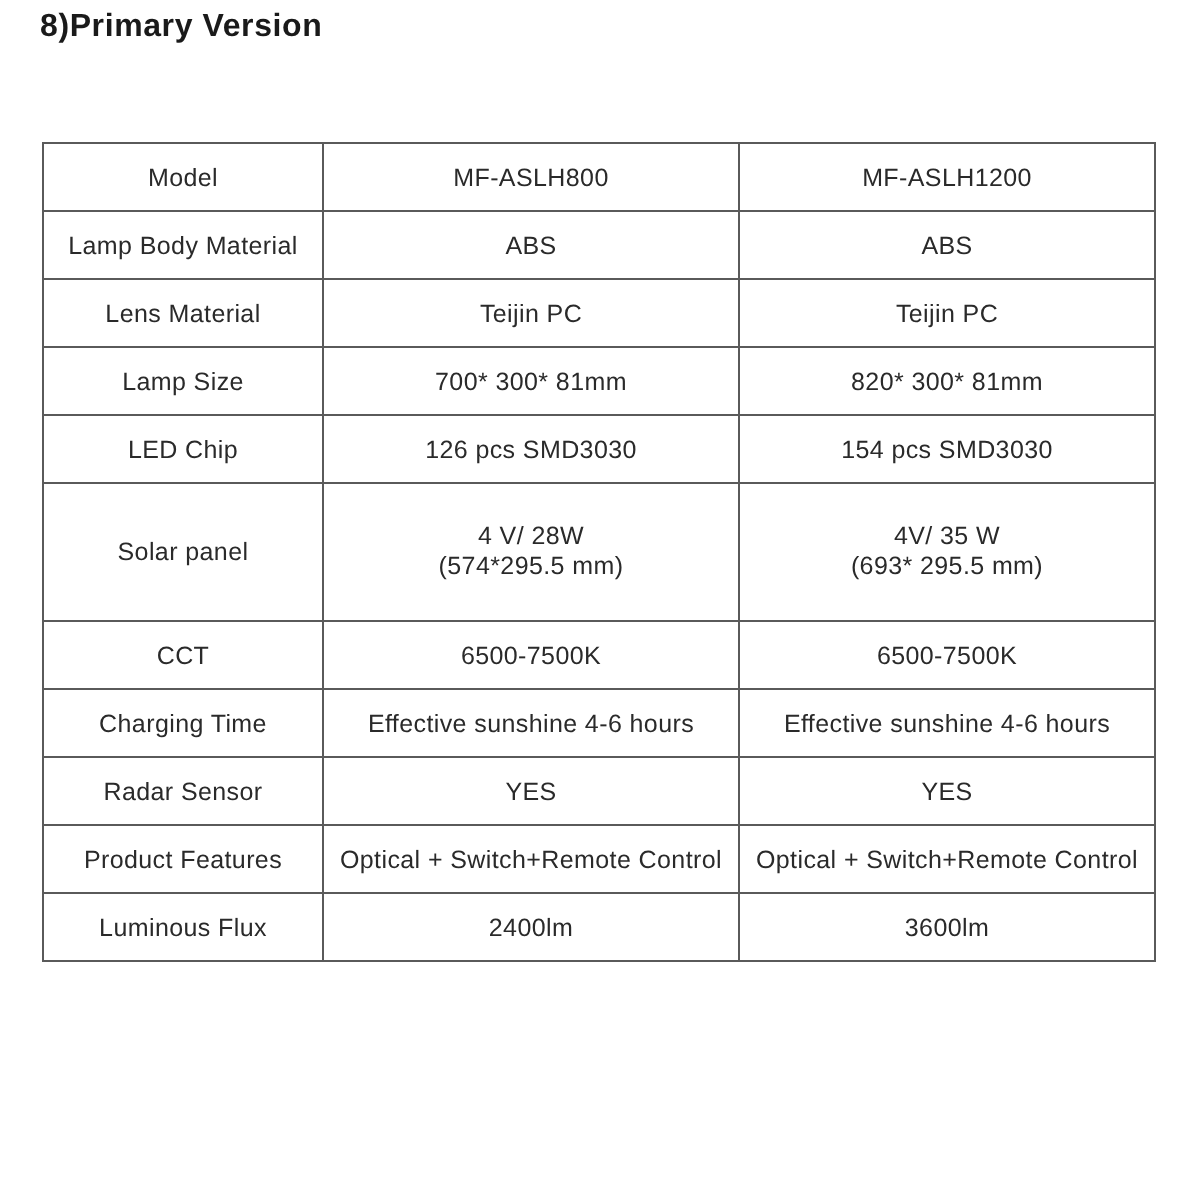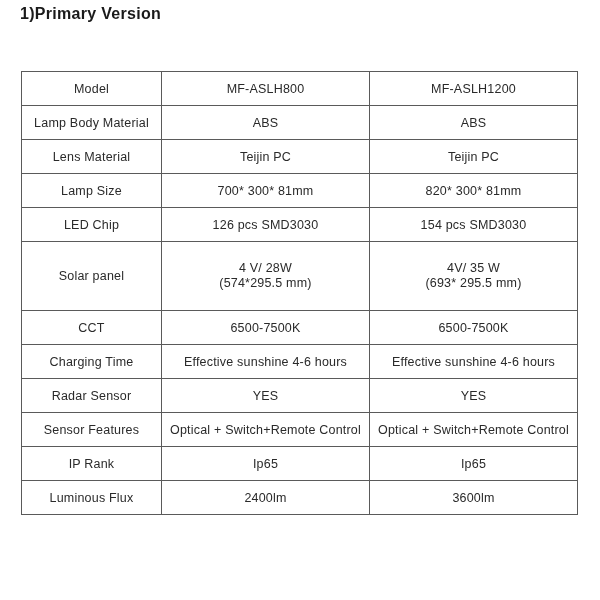--- a/index.html
+++ b/index.html
@@ -9,21 +9,21 @@
     table.spec td { border: 1.5px solid #5a5a5a; text-align: center; vertical-align: middle; font-size: 12.5px; padding: 0 2px; height: 33px; white-space: nowrap; overflow: hidden; color: #2a2a2a; letter-spacing: 0.2px; }
     table.spec td.tall { height: 68px; line-height: 15px; }
     col.c1 { width: 140px; }
     col.c2 { width: 208px; }
     col.c3 { width: 208px; }
     .line { display: block; }
   </style>
 </head>
 <body>
 
-<div class="title">1)Primary Version</div>
+<div class="title">8)Primary Version</div>
 
 <table class="spec">
   <colgroup>
       <col class="c1">
       <col class="c2">
       <col class="c3">
     </colgroup>
   <tbody>
     <tr>
       <td>Model</td>
@@ -70,28 +70,23 @@
       <td>Charging Time</td>
       <td>Effective sunshine 4-6 hours</td>
       <td>Effective sunshine 4-6 hours</td>
     </tr>
     <tr>
       <td>Radar Sensor</td>
       <td>YES</td>
       <td>YES</td>
     </tr>
     <tr>
-      <td>Sensor Features</td>
+      <td>Product Features</td>
       <td>Optical + Switch+Remote Control</td>
       <td>Optical + Switch+Remote Control</td>
-    </tr>
-    <tr>
-      <td>IP Rank</td>
-      <td>Ip65</td>
-      <td>Ip65</td>
     </tr>
     <tr>
       <td>Luminous Flux</td>
       <td>2400lm</td>
       <td>3600lm</td>
     </tr>
   </tbody>
 </table>
 
 </body></html>

